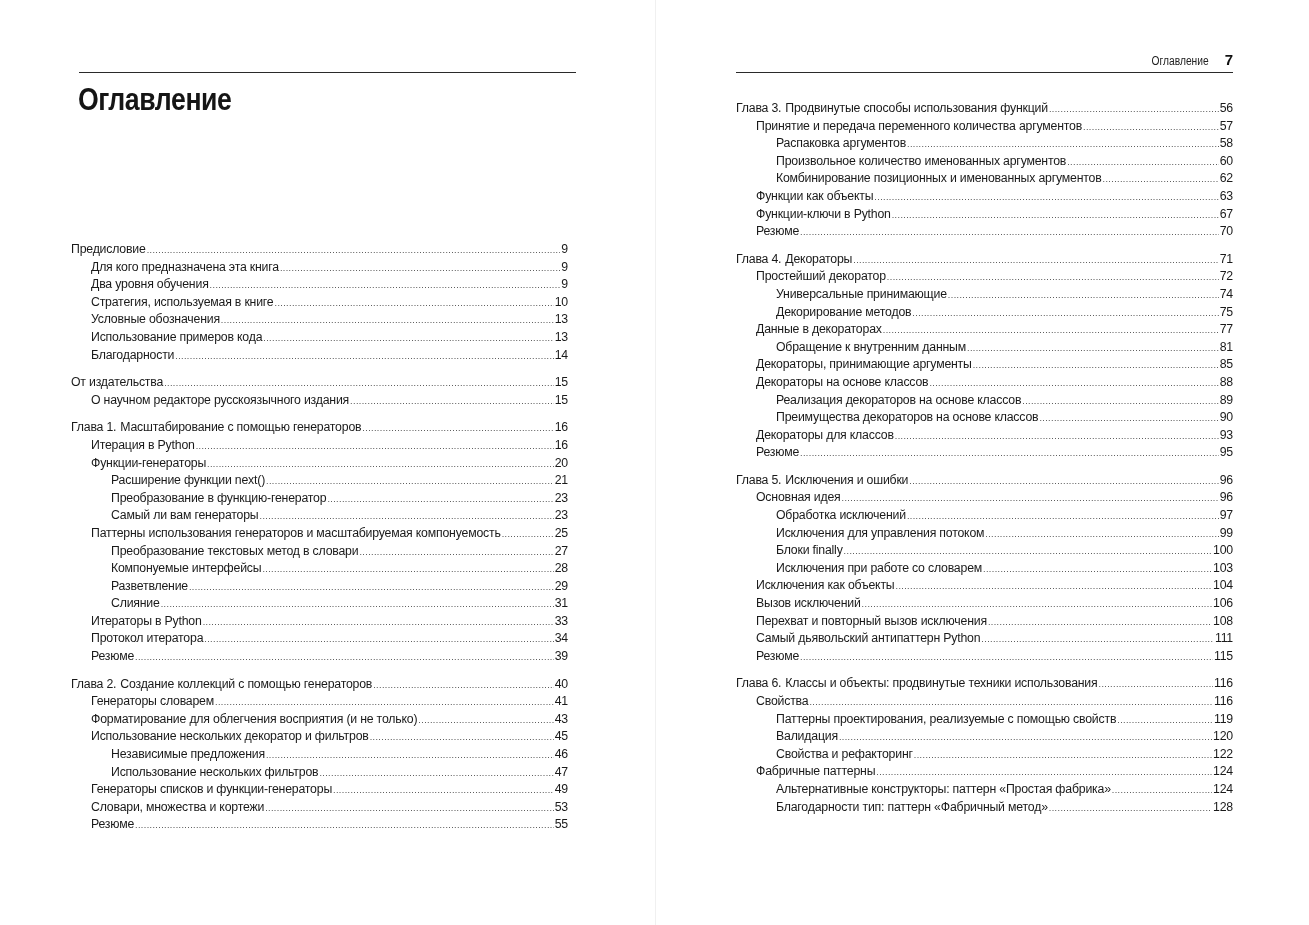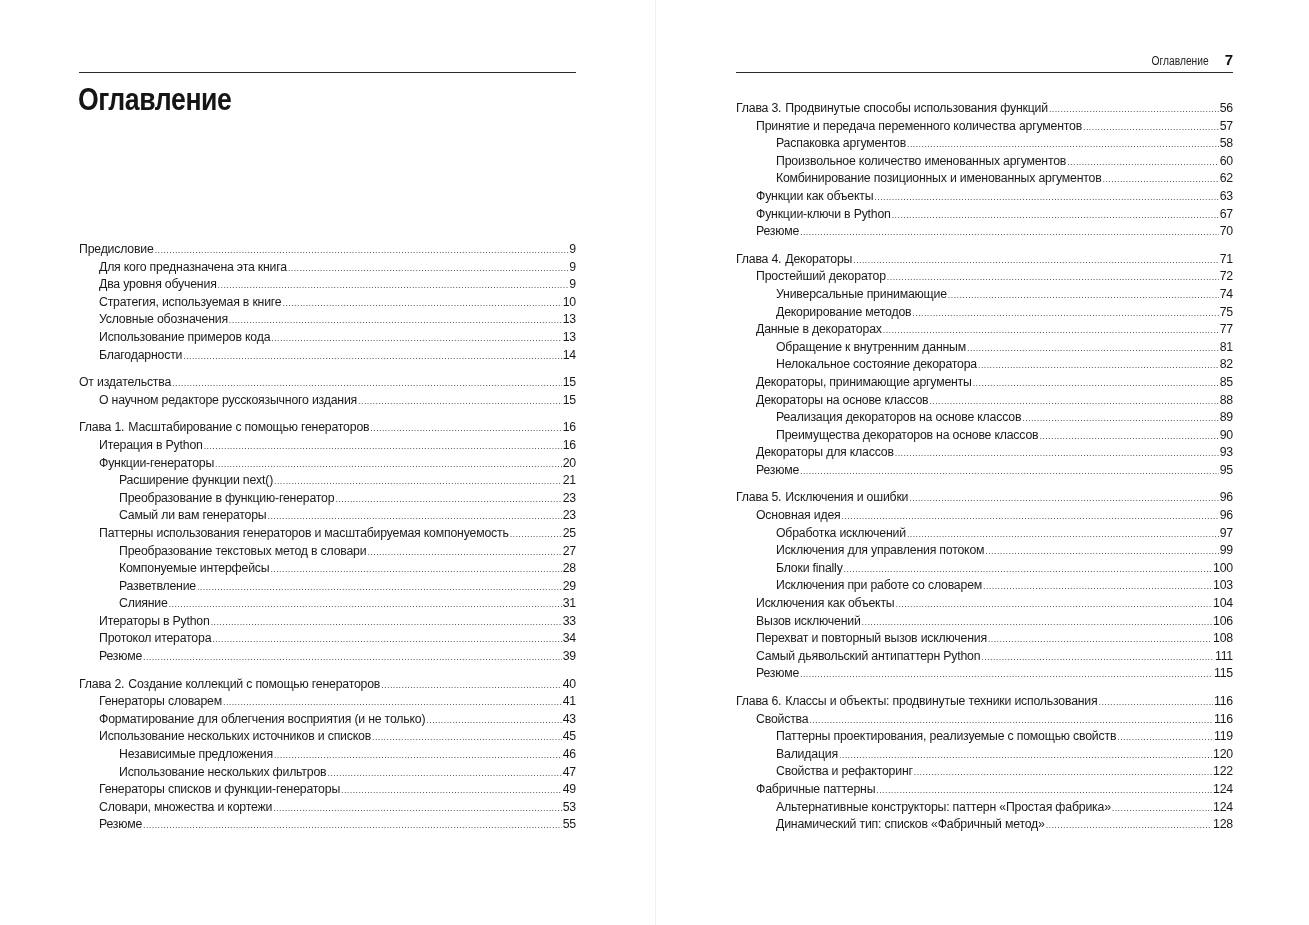--- a/index.html
+++ b/index.html
@@ -15,21 +15,21 @@
   .right-rule { left: 81px; top: 72px; width: 497px; }
 
   .big-title { position: absolute; left: 78px; top: 82px; font-size: 31px; font-weight: bold;
                letter-spacing: -0.5px; transform: scaleX(0.86); transform-origin: left top; color: #151515; }
 
   .running-head { position: absolute; top: 51px; right: 76px; display: flex; align-items: baseline; gap: 16px; }
   .rh-title { font-size: 12.5px; transform: scaleX(0.82); transform-origin: right center; color: #222; }
   .rh-num { font-size: 15px; font-weight: bold; color: #111; }
 
   .toc { position: absolute; width: 497px; }
-  .toc-left { left: 79px; top: 241px; }
+  .toc-left { left: 71px; top: 241px; }
   .toc-right { left: 81px; top: 100px; }
 
   .group { margin-bottom: 10px; }
   .entry { display: flex; align-items: baseline; height: 17.6px; font-size: 12.3px; line-height: 17.6px;
            letter-spacing: -0.2px; white-space: nowrap; }
   .lvl-1 { padding-left: 20px; }
   .lvl-2 { padding-left: 40px; }
   .entry-text { flex: 0 0 auto; }
   .entry-prefix { font-weight: normal; margin-right: 4px; }
   .leader { flex: 1 1 auto; overflow: hidden; margin: 0 1px; color: #444; font-size: 9px; letter-spacing: 0.4px; }
@@ -174,21 +174,21 @@
           <span class="entry-text"><span>Генераторы словарем</span></span>
           <span class="leader"></span>
           <span class="entry-page">41</span>
         </div>
         <div class="entry lvl-1">
           <span class="entry-text"><span>Форматирование для облегчения восприятия (и не только)</span></span>
           <span class="leader"></span>
           <span class="entry-page">43</span>
         </div>
         <div class="entry lvl-1">
-          <span class="entry-text"><span>Использование нескольких источников и списков</span></span>
+          <span class="entry-text"><span>Использование нескольких декоратор и фильтров</span></span>
           <span class="leader"></span>
           <span class="entry-page">45</span>
         </div>
         <div class="entry lvl-2">
           <span class="entry-text"><span>Независимые предложения</span></span>
           <span class="leader"></span>
           <span class="entry-page">46</span>
         </div>
         <div class="entry lvl-2">
           <span class="entry-text"><span>Использование нескольких фильтров</span></span>
@@ -289,25 +289,20 @@
         <div class="entry lvl-1">
           <span class="entry-text"><span>Данные в декораторах</span></span>
           <span class="leader"></span>
           <span class="entry-page">77</span>
         </div>
         <div class="entry lvl-2">
           <span class="entry-text"><span>Обращение к внутренним данным</span></span>
           <span class="leader"></span>
           <span class="entry-page">81</span>
         </div>
-        <div class="entry lvl-2">
-          <span class="entry-text"><span>Нелокальное состояние декоратора</span></span>
-          <span class="leader"></span>
-          <span class="entry-page">82</span>
-        </div>
         <div class="entry lvl-1">
           <span class="entry-text"><span>Декораторы, принимающие аргументы</span></span>
           <span class="leader"></span>
           <span class="entry-page">85</span>
         </div>
         <div class="entry lvl-1">
           <span class="entry-text"><span>Декораторы на основе классов</span></span>
           <span class="leader"></span>
           <span class="entry-page">88</span>
         </div>
@@ -419,19 +414,19 @@
           <span class="entry-text"><span>Фабричные паттерны</span></span>
           <span class="leader"></span>
           <span class="entry-page">124</span>
         </div>
         <div class="entry lvl-2">
           <span class="entry-text"><span>Альтернативные конструкторы: паттерн «Простая фабрика»</span></span>
           <span class="leader"></span>
           <span class="entry-page">124</span>
         </div>
         <div class="entry lvl-2">
-          <span class="entry-text"><span>Динамический тип: списков «Фабричный метод»</span></span>
+          <span class="entry-text"><span>Благодарности тип: паттерн «Фабричный метод»</span></span>
           <span class="leader"></span>
           <span class="entry-page">128</span>
         </div>
       </div>
     </div>
 </div>
 
 </body></html>

